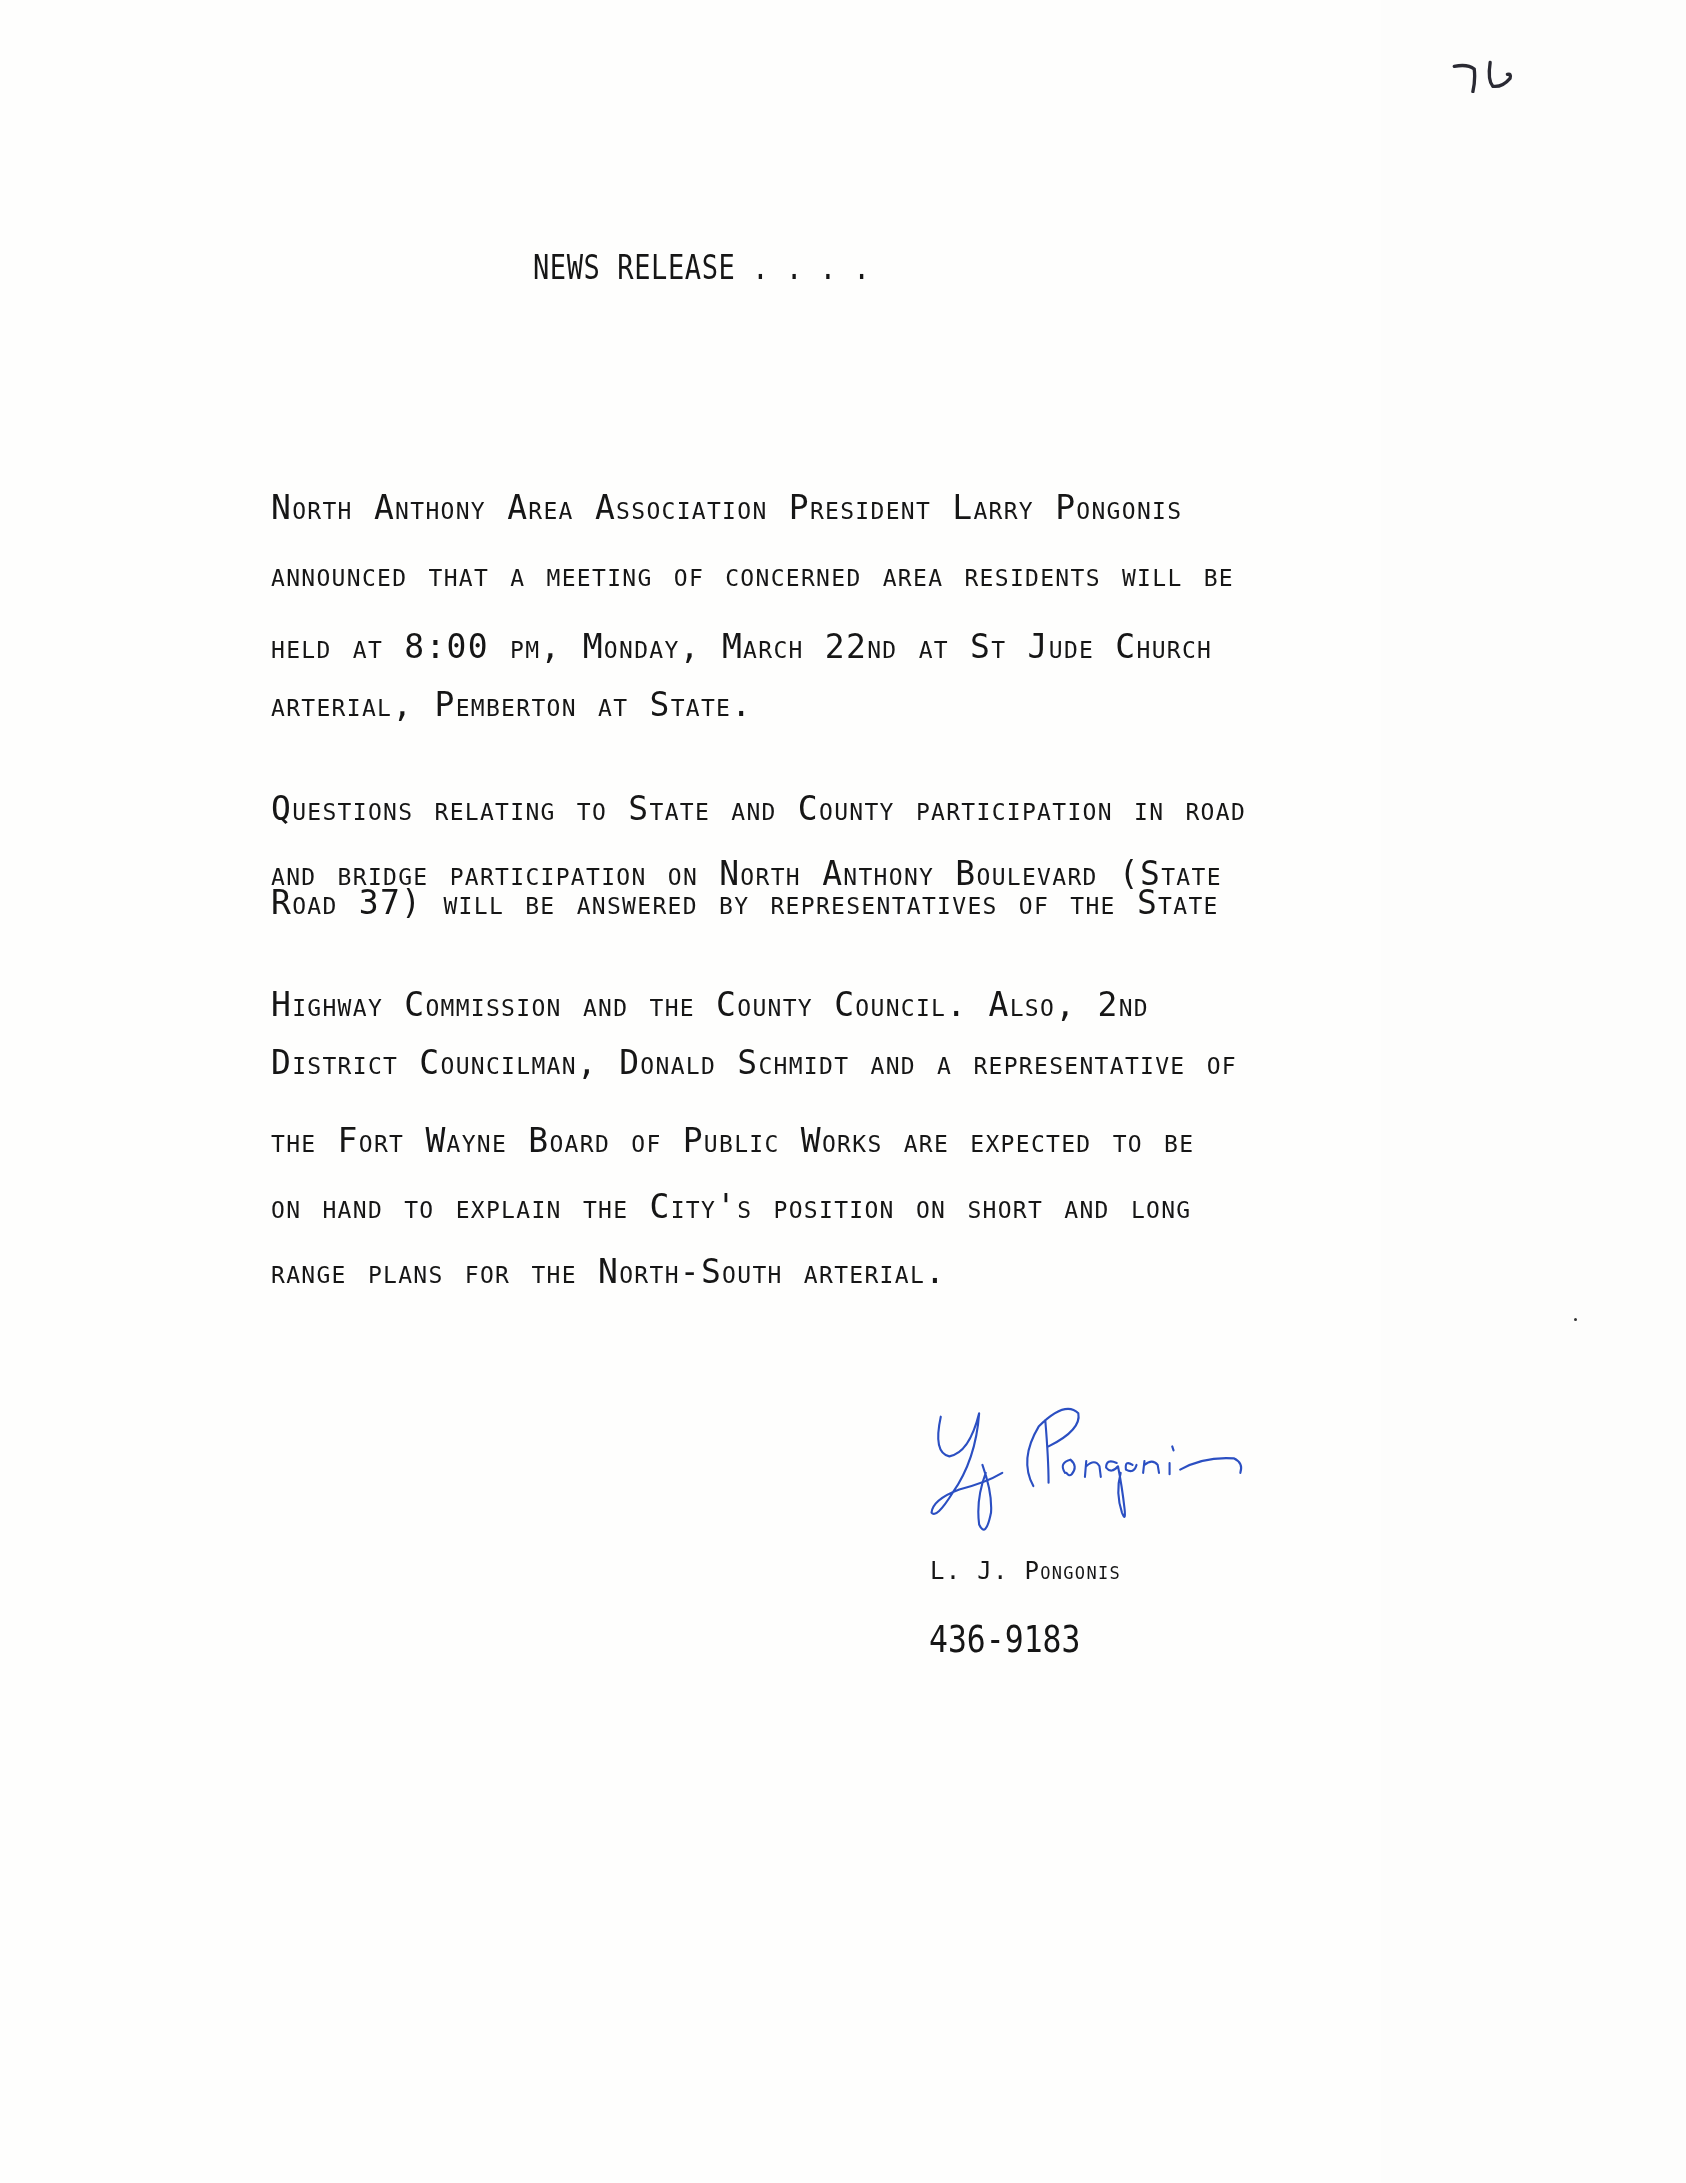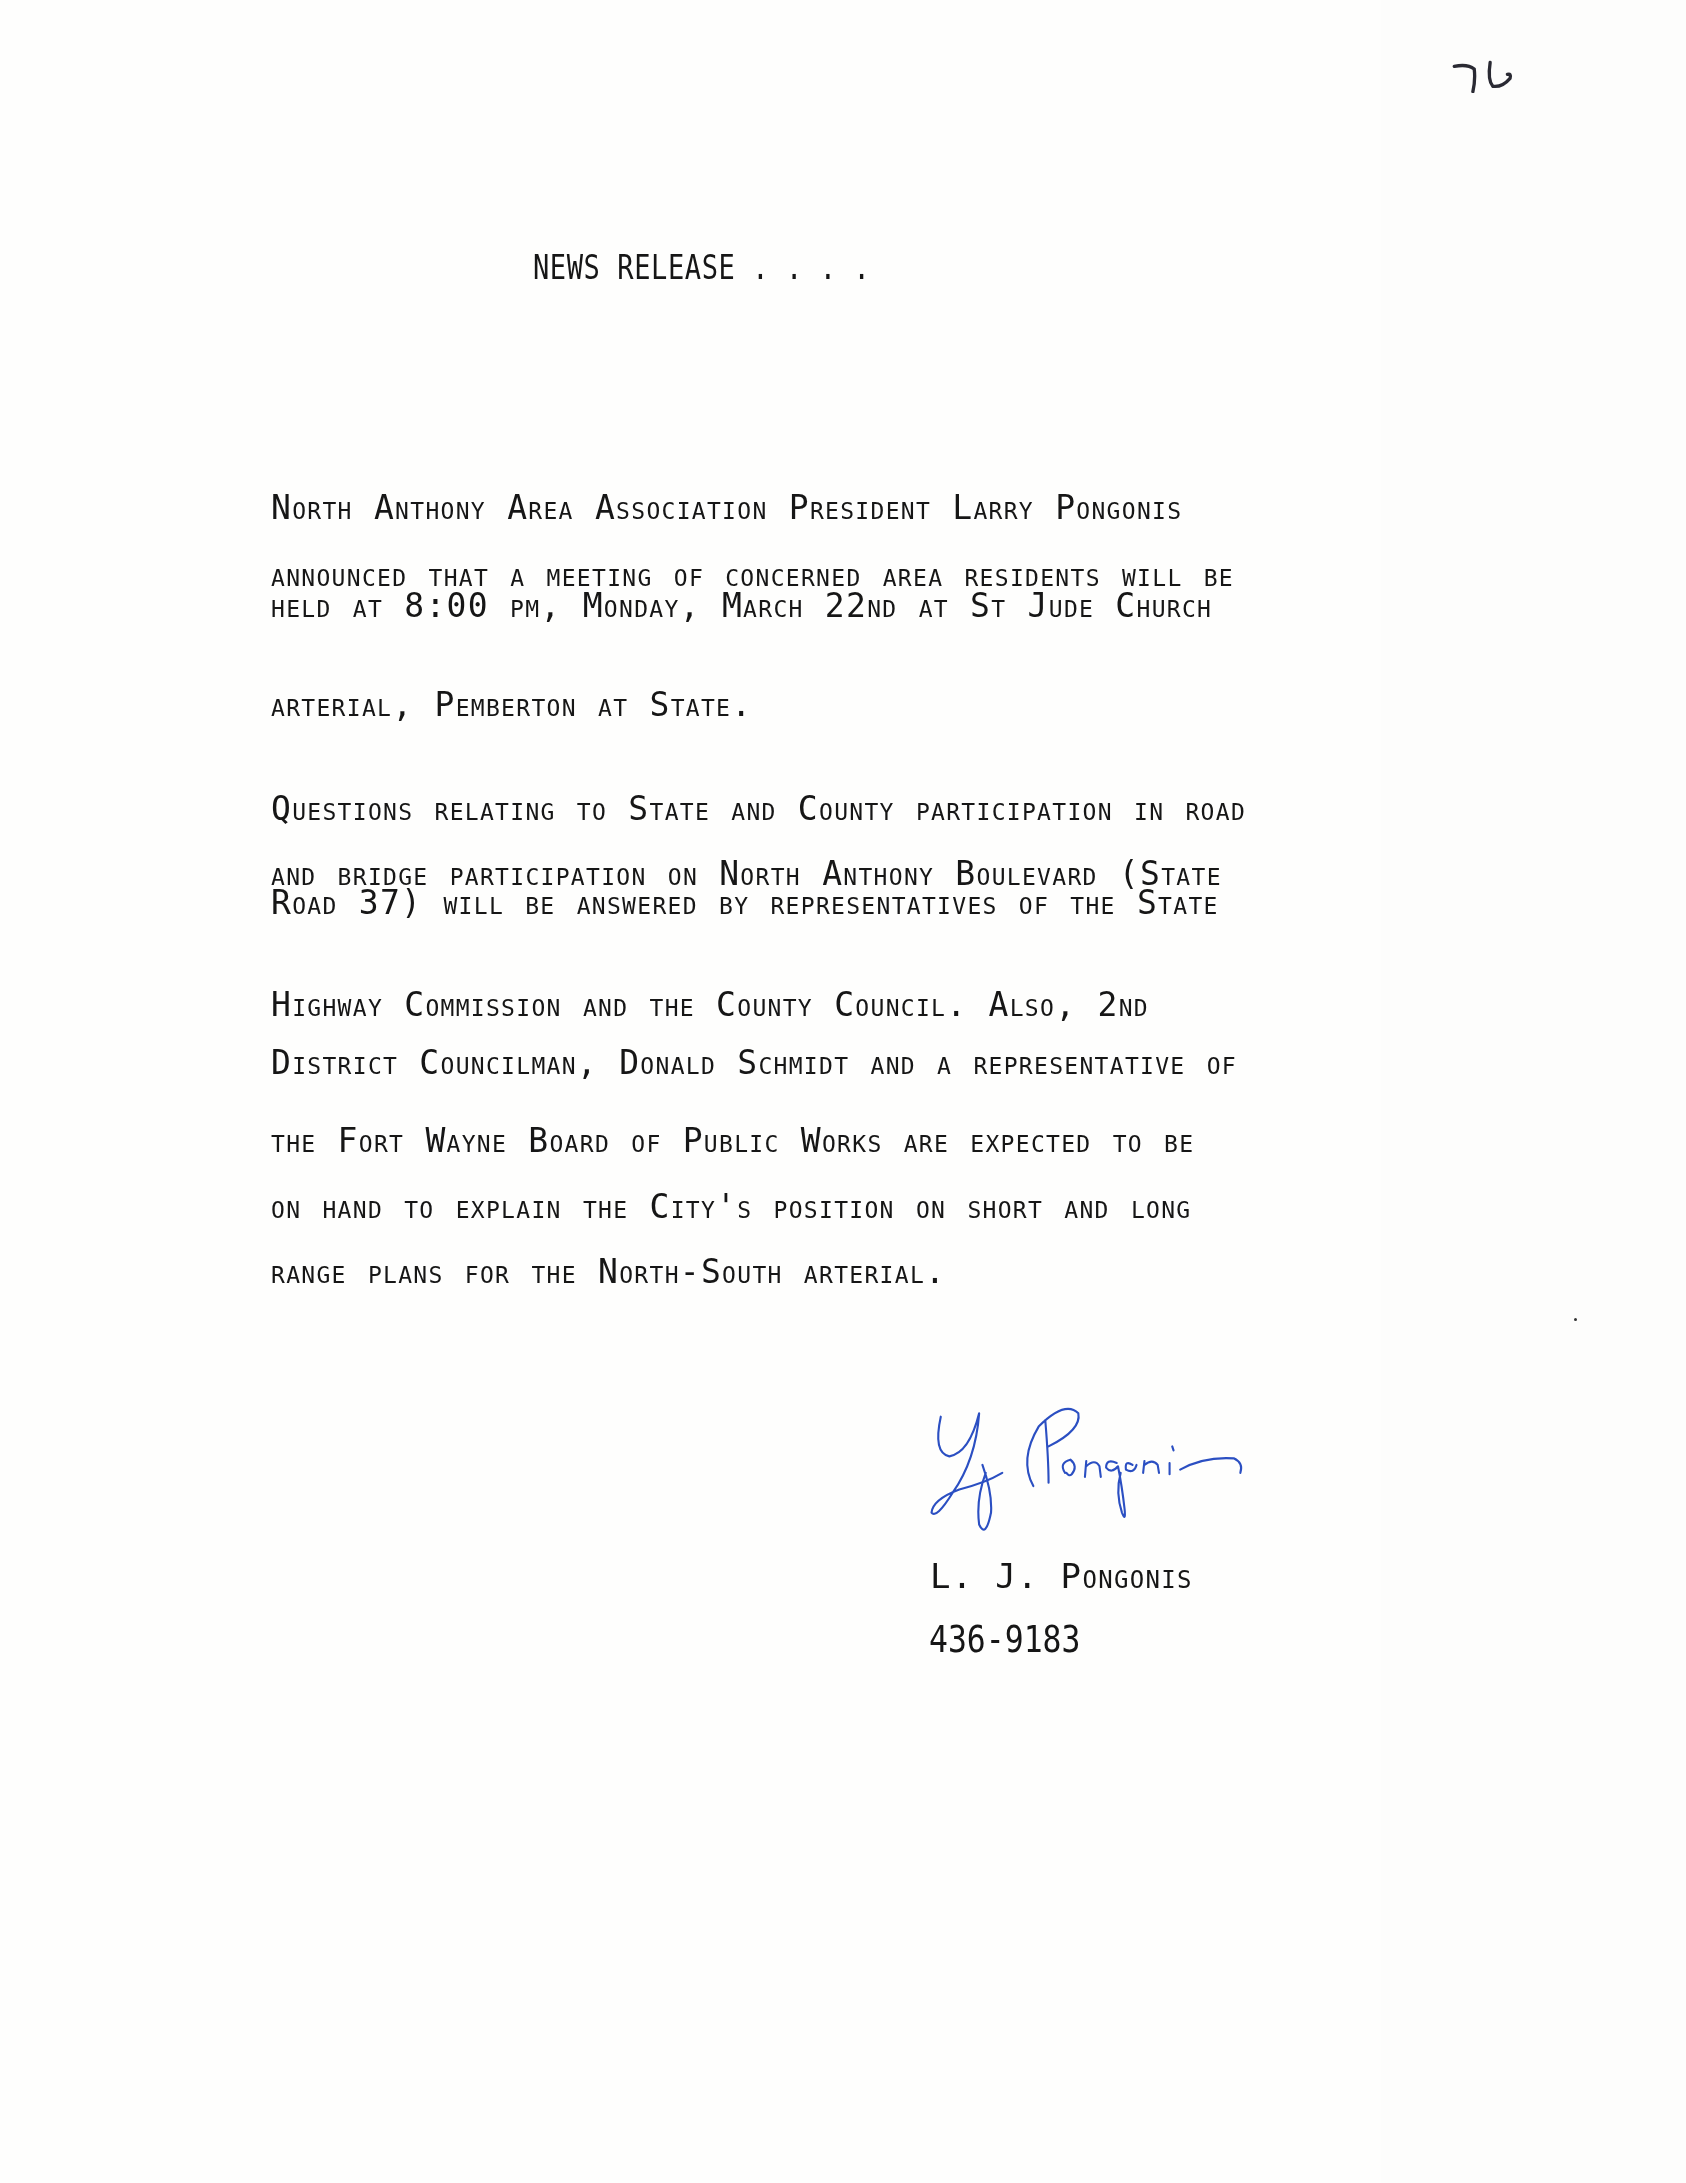--- a/index.html
+++ b/index.html
@@ -13,21 +13,21 @@
     font-family: "DejaVu Sans Mono", "Liberation Mono", monospace;
     font-variant: small-caps;
     color: #161616;
     white-space: nowrap;
     letter-spacing: 1.3px;
     line-height: 1;
   }
   .title1 { left: 533px; top: 251px; font-size: 33px; letter-spacing: 0.7px; font-variant: normal; transform: scaleX(0.82); transform-origin: left top; }
   .title2 { left: 533px; top: 324px; font-size: 33px; }
   .body-line { left: 271px; font-size: 33px; text-align: center; }
-  .sig-name { left: 930px; top: 1559px; font-size: 34px; text-align: right; }
+  .sig-name { left: 930px; top: 1559px; font-size: 24px; text-align: right; }
   .sig-phone { left: 929px; top: 1621px; font-size: 37px; font-variant: normal; letter-spacing: 0; transform: scaleX(0.85); transform-origin: left top; }
   .page-number { position: absolute; left: 1449px; top: 53px; width: 73px; height: 40px; }
   .signature { position: absolute; left: 913px; top: 1380px; width: 410px; height: 156px; }
   .speck { position: absolute; width: 3.3px; height: 3.3px; border-radius: 50%; background: #333; }
 </style>
 </head>
 <body>
 
 <div class="page">
 
@@ -35,21 +35,21 @@
     <path d="M8 20 Q28 16 38 24 Q40 40 36 58" fill="none" stroke="#2a2a33" stroke-width="5" stroke-linecap="round"></path>
     <path d="M62 14 Q58 40 66 50 Q80 52 92 38 Q94 30 88 32" fill="none" stroke="#2a2a33" stroke-width="5" stroke-linecap="round"></path>
     <title>76</title>
   </svg>
 
   <div class="tw title1">NEWS RELEASE . . . .</div>
 
   <div>
     <div class="tw body-line" style="top:491px">North Anthony Area Association President Larry Pongonis</div>
     <div class="tw body-line" style="top:558px">announced that a meeting of concerned area residents will be</div>
-    <div class="tw body-line" style="top:589px">held at 8:00 pm, Monday, March 22nd at St Jude Church</div>
+    <div class="tw body-line" style="top:630px">held at 8:00 pm, Monday, March 22nd at St Jude Church</div>
     <div class="tw body-line" style="top:688px">arterial, Pemberton at State.</div>
   </div>
 
   <div>
     <div class="tw body-line" style="top:792px">Questions relating to State and County participation in road</div>
     <div class="tw body-line" style="top:857px">and bridge participation on North Anthony Boulevard (State</div>
     <div class="tw body-line" style="top:886px">Road 37) will be answered by representatives of the State</div>
     <div class="tw body-line" style="top:988px">Highway Commission and the County Council.  Also, 2nd</div>
     <div class="tw body-line" style="top:1046px">District Councilman, Donald Schmidt and a representative of</div>
     <div class="tw body-line" style="top:1124px">the Fort Wayne Board of Public Works are expected to be</div>

